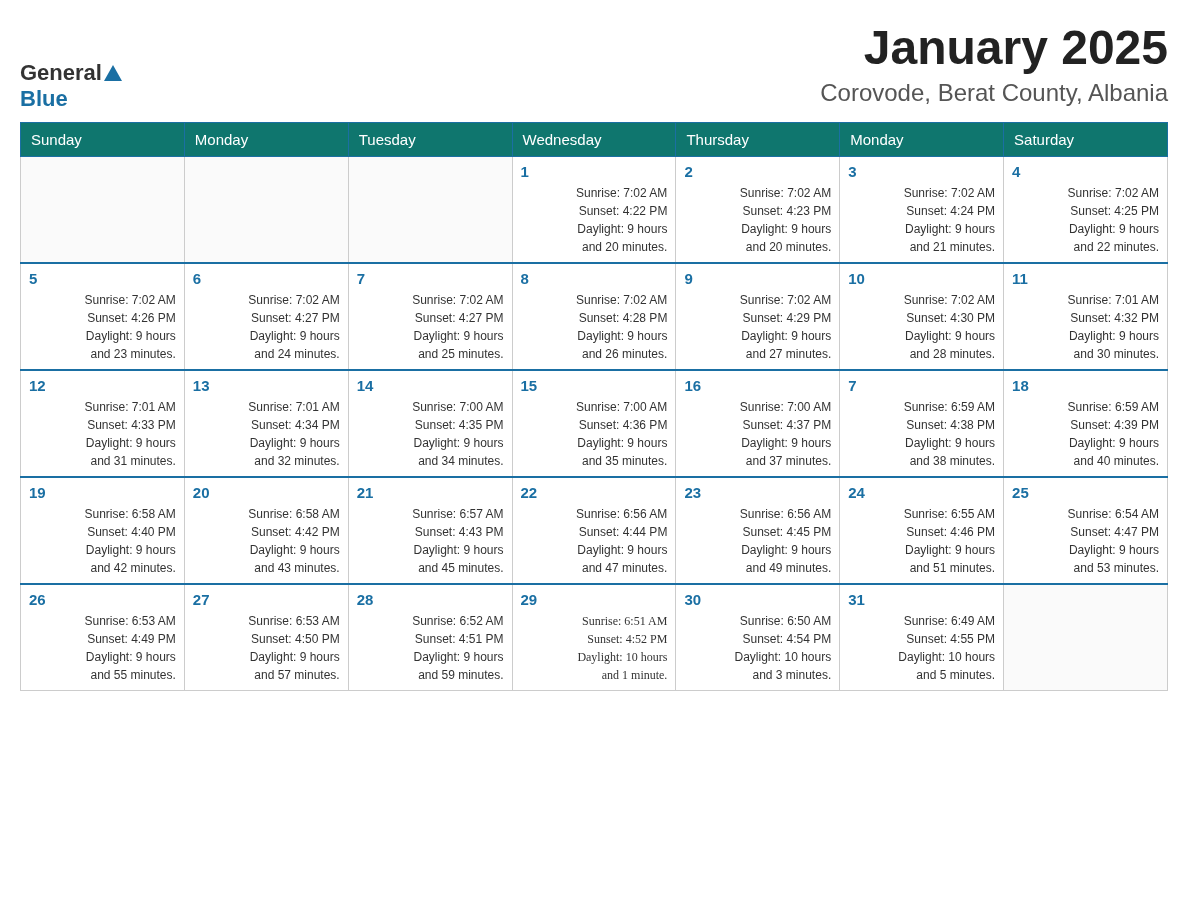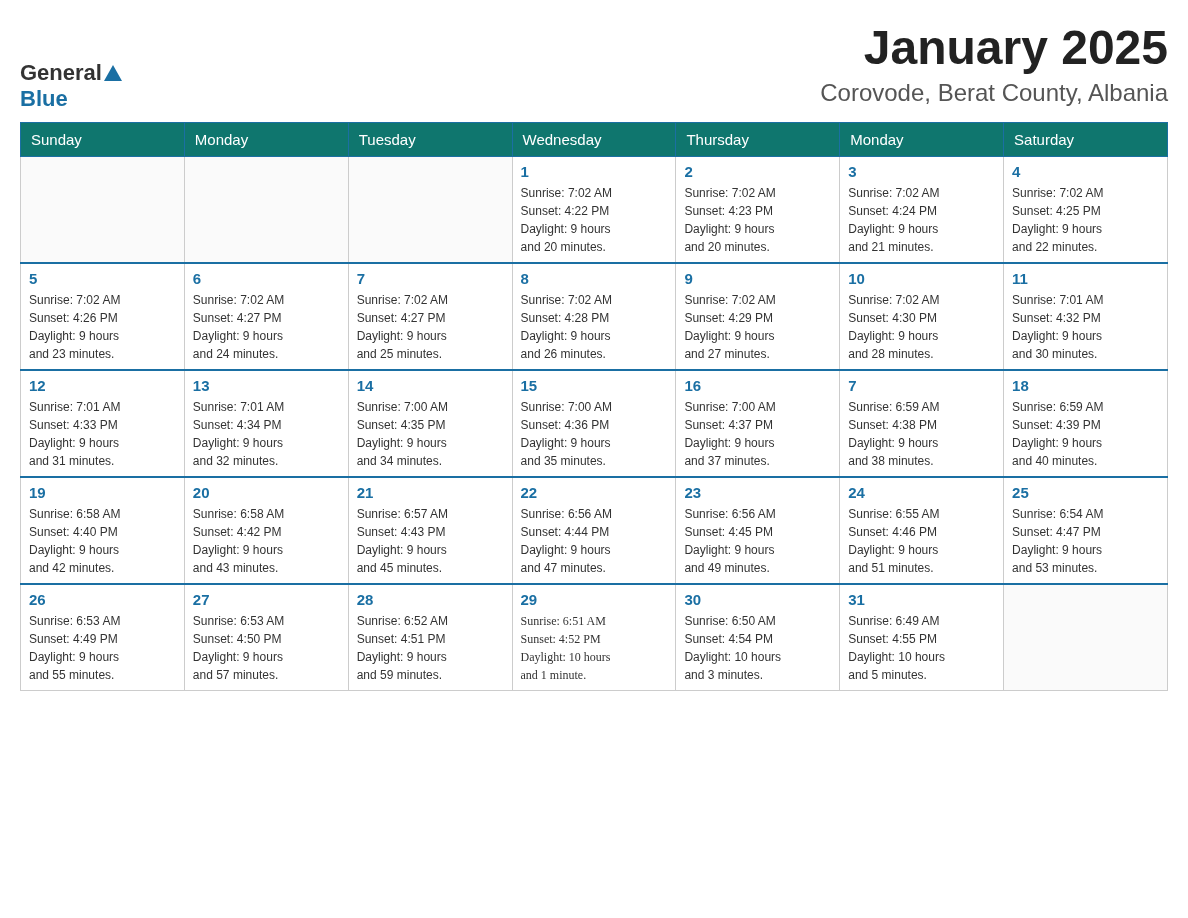--- a/index.html
+++ b/index.html
@@ -75,20 +75,21 @@
       font-size: 15px;
       font-weight: bold;
       color: #1a6fa3;
       display: block;
       margin-bottom: 4px;
     }
     .day-info {
       font-size: 12px;
       color: #333;
       line-height: 1.5;
+      text-align: right;
     }
     .row-divider td {
       border-top: 2px solid #1a6fa3;
     }
     .logo-wrapper {
       display: flex;
       flex-direction: column;
       align-items: flex-start;
       margin-top: 40px;
     }

